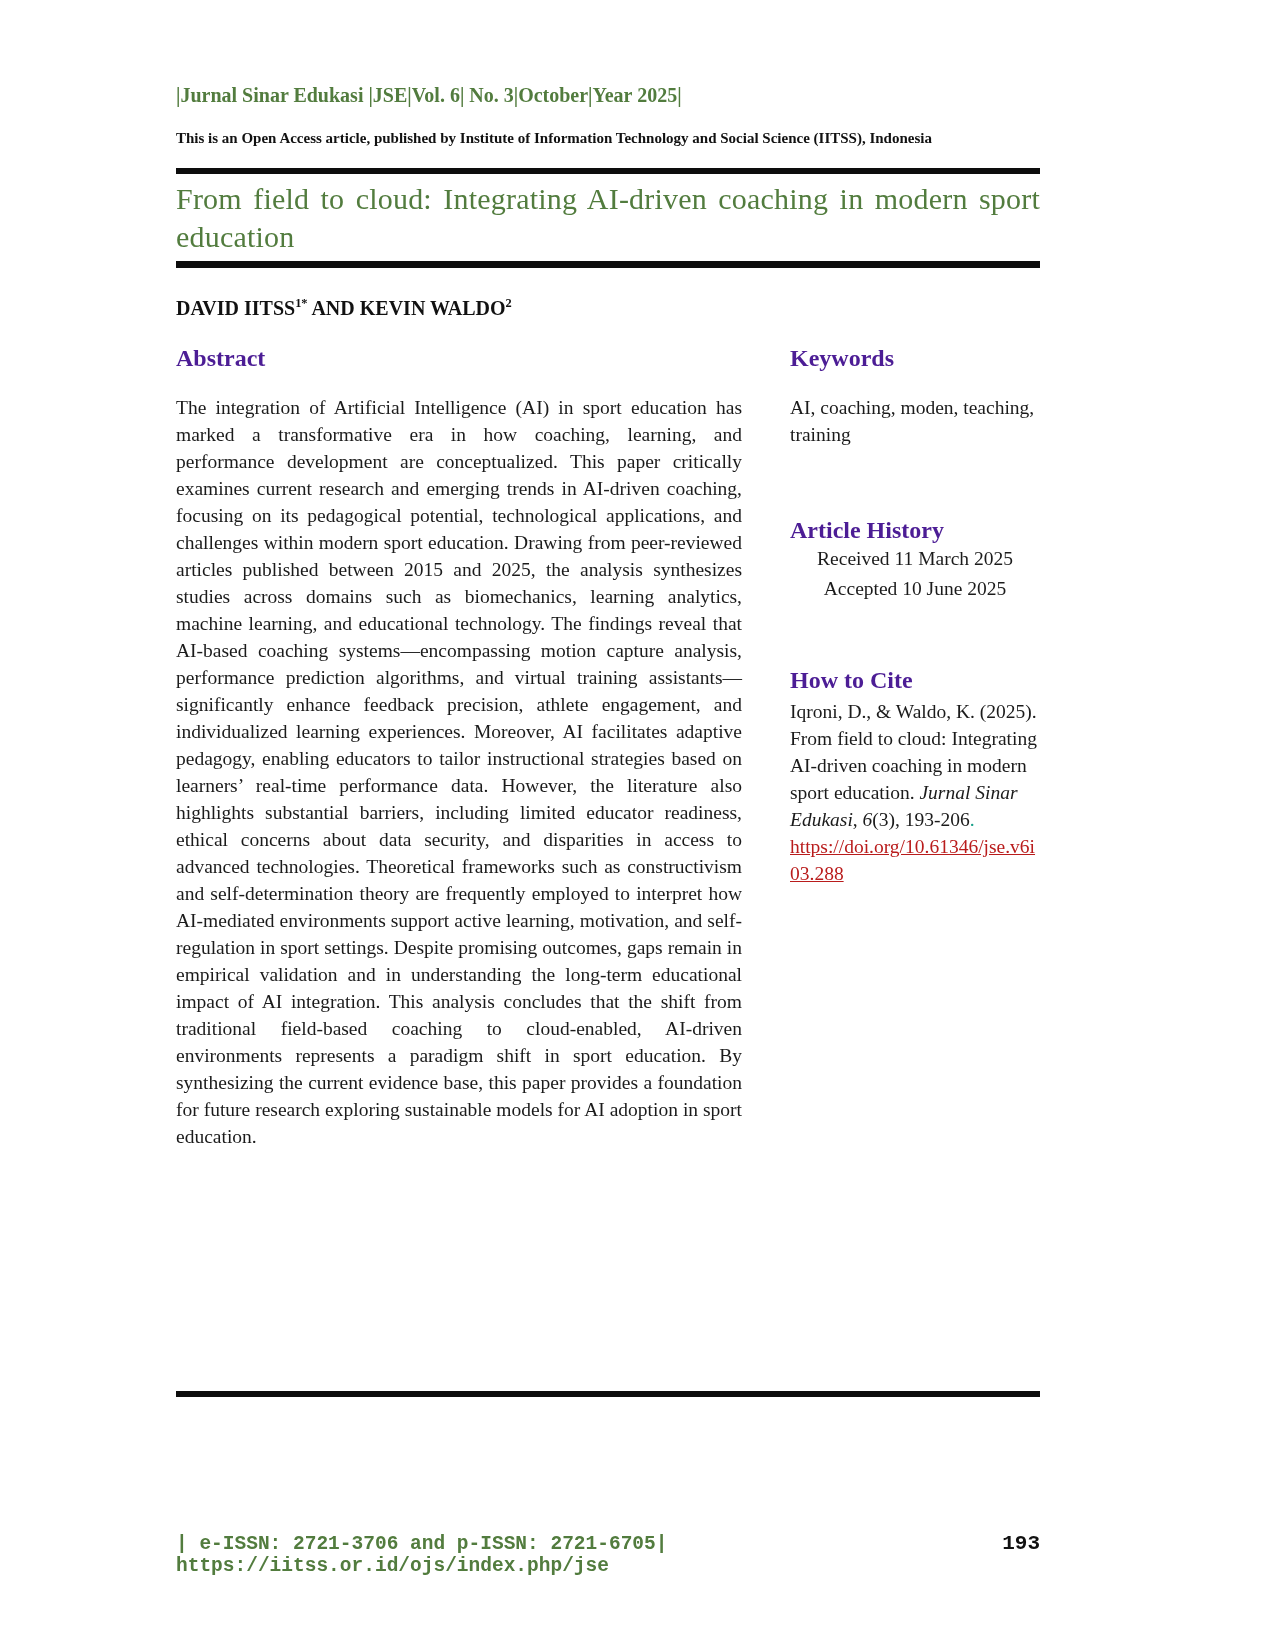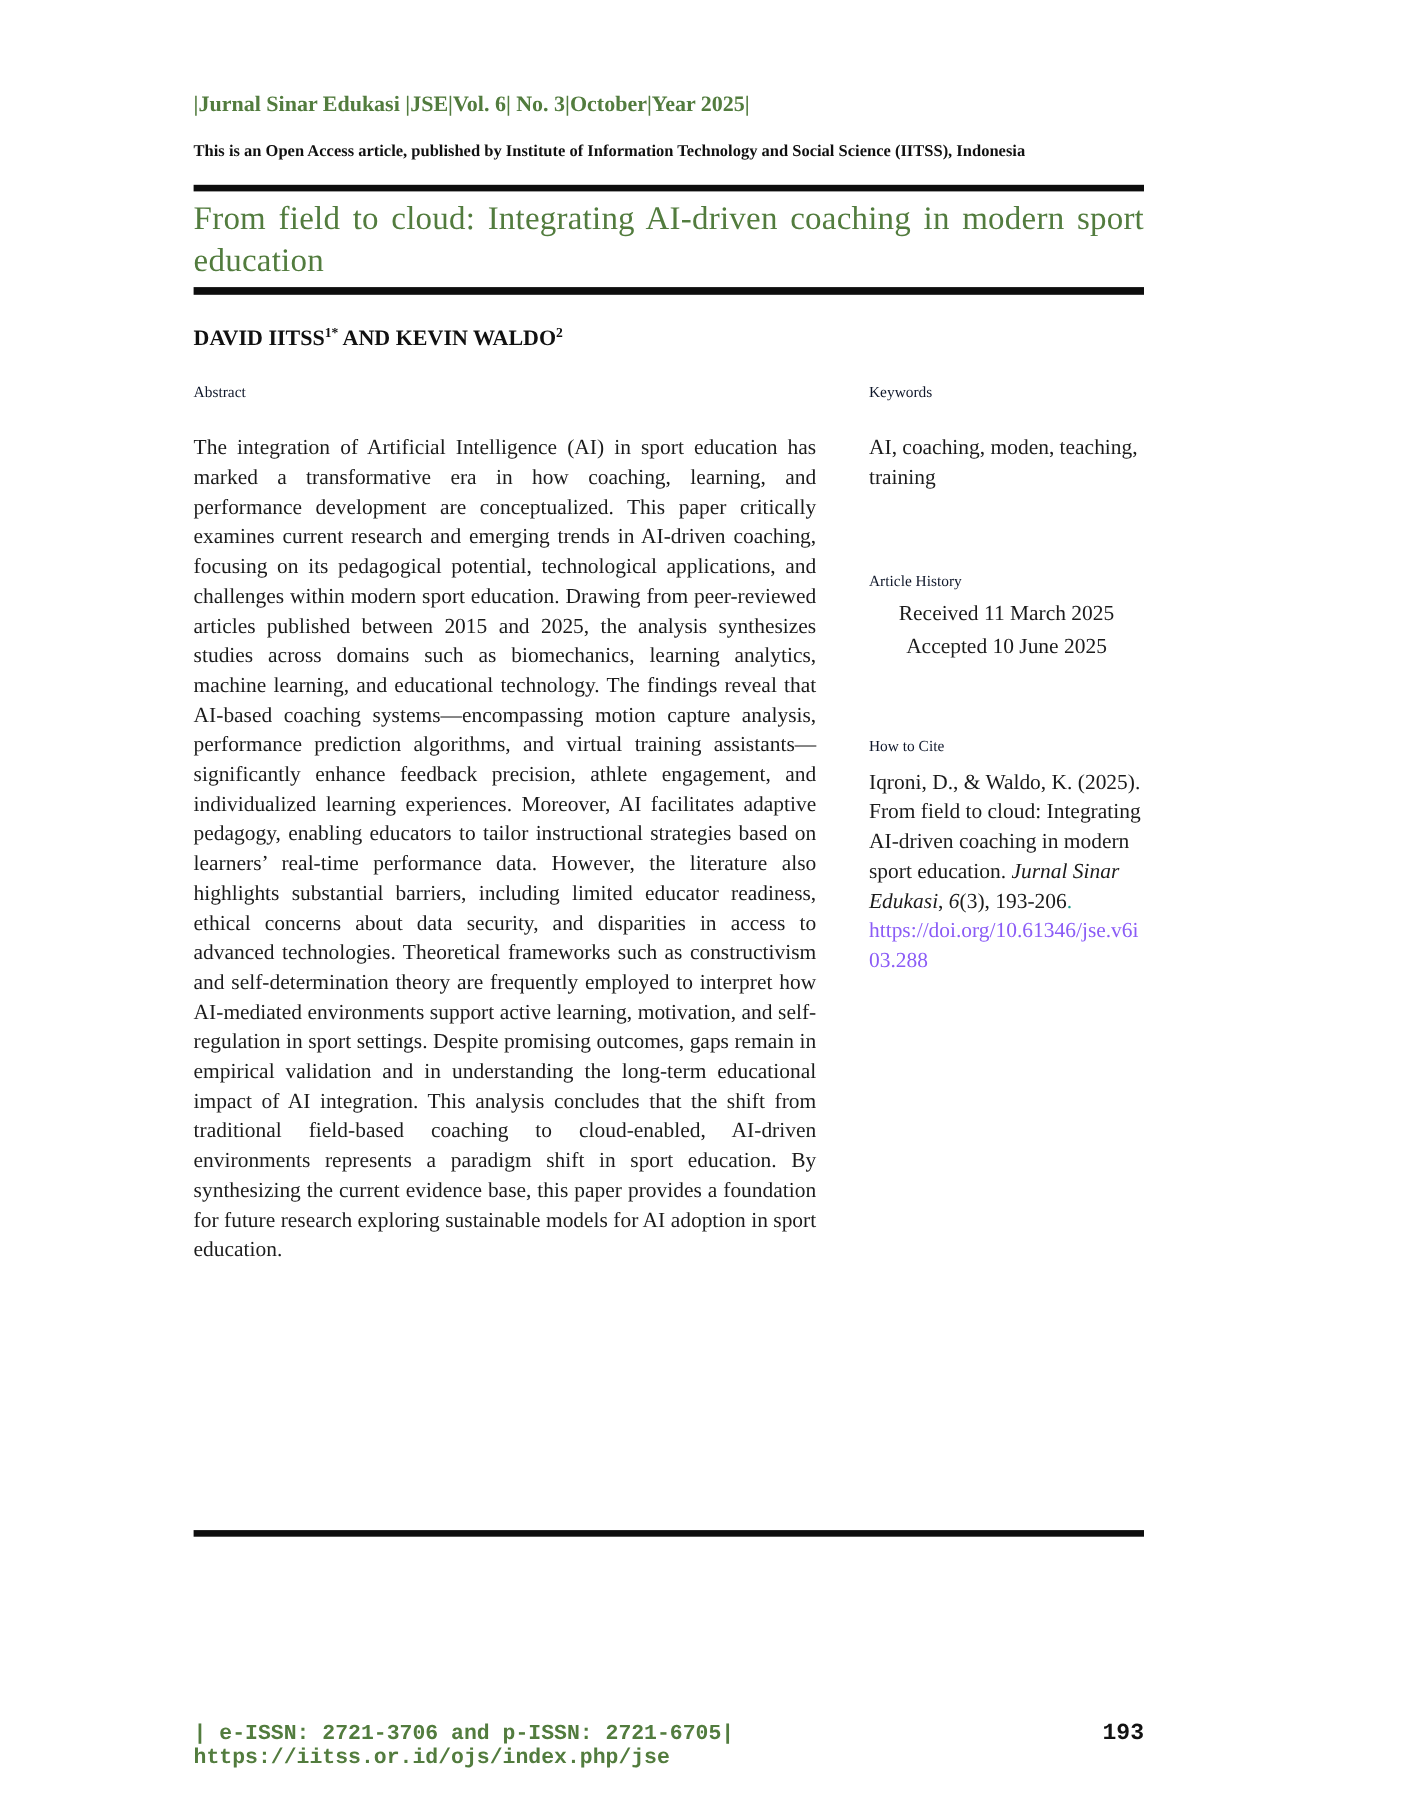--- a/index.html
+++ b/index.html
@@ -66,24 +66,24 @@
   .two-col {
     margin-top: 26px;
     display: flex;
     flex-direction: row;
     justify-content: space-between;
   }
   .col-left { width: 566px; }
   .col-right { width: 250px; }
   .sec-heading {
     margin: 0;
-    font-size: 14px;
+    font-size: 24px;
     line-height: 24px;
-    font-weight: normal;
-    color: #0f172a;
+    font-weight: bold;
+    color: #4c1d95;
   }
   .abstract-body {
     margin: 24px 0 0 0;
     font-size: 19.5px;
     line-height: 27px;
     text-align: justify;
     color: #1b1b1b;
   }
   .keywords-text {
     margin: 24px 0 0 0;
@@ -100,21 +100,22 @@
   .cite-heading { margin-top: 66px; }
   .citation {
     margin: 6px 0 0 0;
     font-size: 19.5px;
     line-height: 27px;
     overflow-wrap: anywhere;
   }
   .citation .italic { font-style: italic; }
   .citation .teal-dot { color: #18a089; }
   .doi-link {
-    color: #8b5cf6;
+    color: #b91c1c;
+    text-decoration: underline;
     cursor: pointer;
   }
   .foot-rule {
     position: absolute;
     left: 0;
     top: 1391px;
     width: 100%;
     height: 6px;
     background: #0d0d0d;
   }
@@ -138,21 +139,20 @@
   }
   .issn-text {
     font-size: 19.5px;
     font-weight: bold;
     color: #527c3e;
   }
   .page-number {
     font-size: 21px;
     font-weight: bold;
     color: #111111;
-    margin-top: 33px;
   }
 </style>
 </head>
 <body>
 
 <div class="page">
 
   <div class="journal-line">|Jurnal Sinar Edukasi |JSE|Vol. 6| No. 3|October|Year 2025|</div>
 
   <div class="oa-line">This is an Open Access article, published by Institute of Information Technology and Social Science (IITSS), Indonesia</div>

